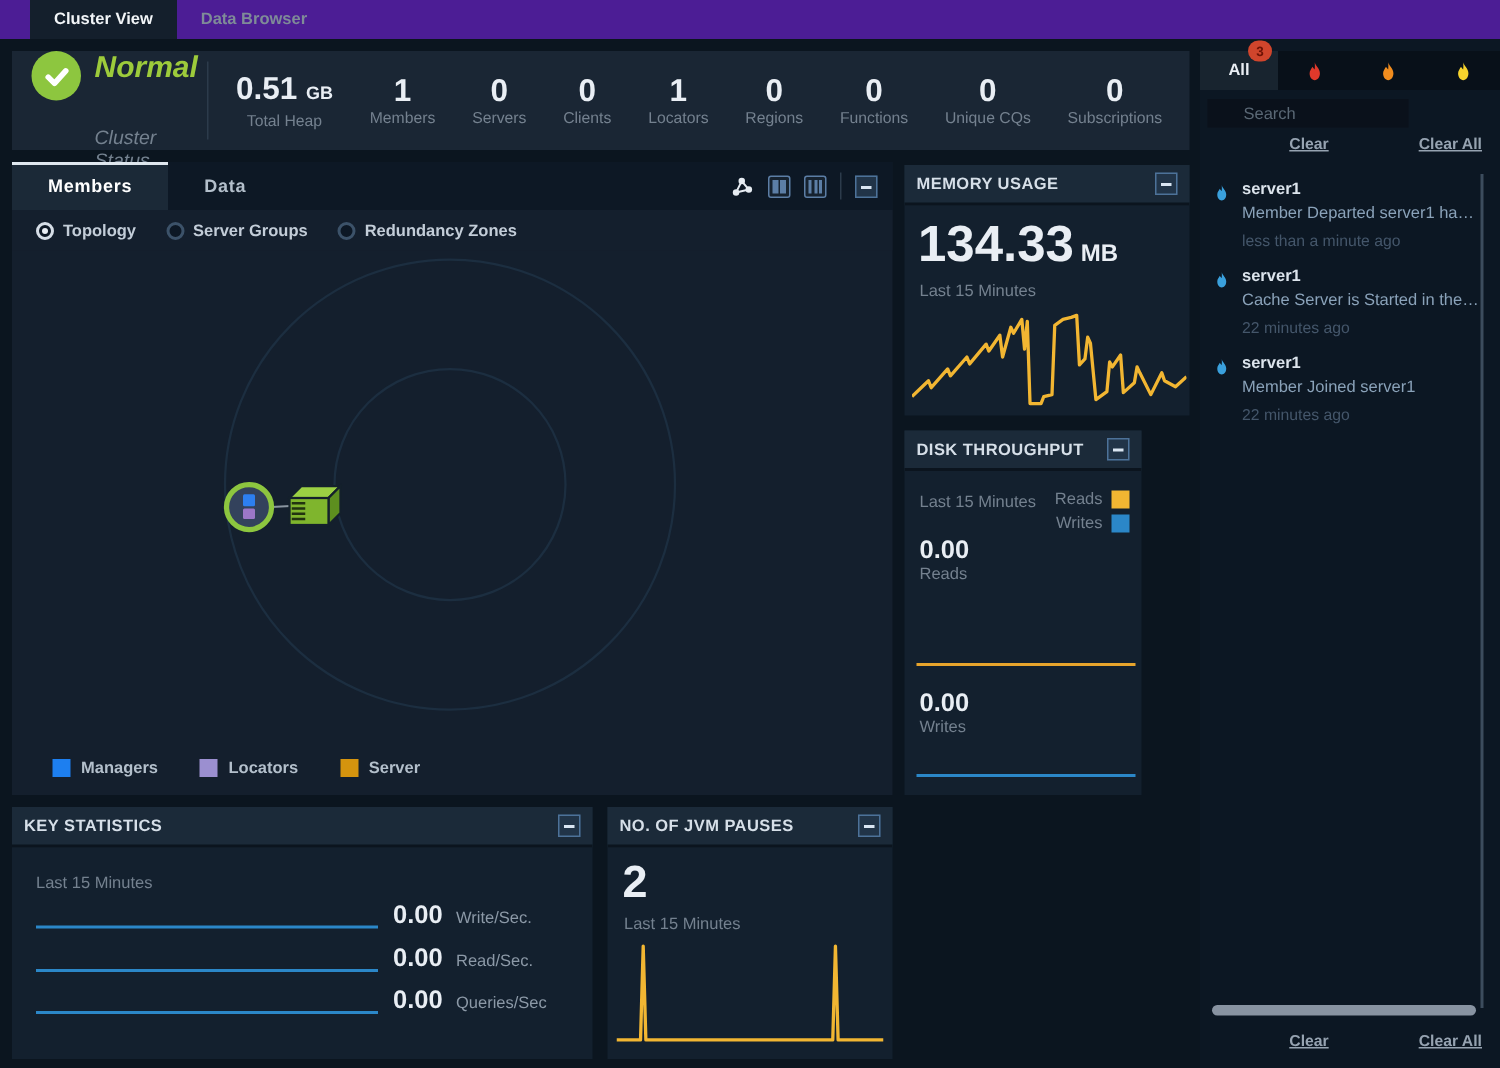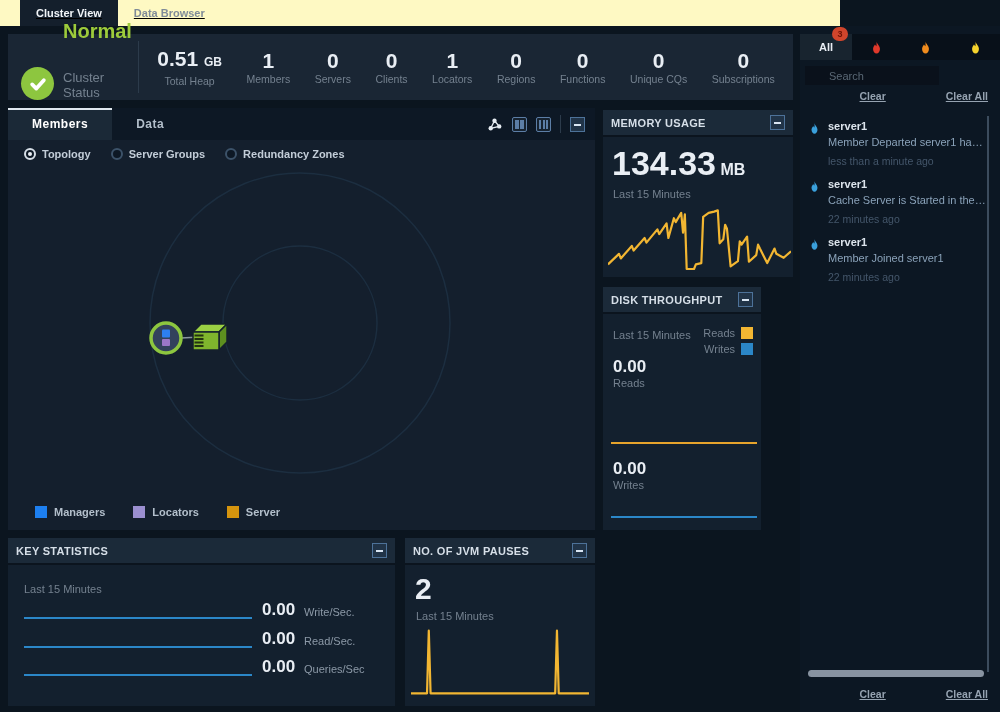--- a/index.html
+++ b/index.html
@@ -3,26 +3,26 @@
 <meta charset="utf-8">
 <style>
   * { box-sizing: border-box; margin: 0; padding: 0; }
   html,body { background:#000; }
   #app{
     position:relative; width:1000px; height:712px; overflow:hidden;
     background:#0b151f; font-family:"Liberation Sans",sans-serif;
     -webkit-font-smoothing:antialiased;
   }
   
-  .topbar{position:absolute;left:0;top:0;width:840px;height:26px;background:#fef9c3;display:flex;padding-left:20px;text-decoration:underline;}
+  .topbar{position:absolute;left:0;top:0;width:1000px;height:26px;background:#4c1d95;display:flex;padding-left:20px;}
   .toptab{height:26px;line-height:26px;padding:0 16px;font-size:11px;font-weight:bold;color:#7f8b98;cursor:default;}
   .toptab.active{background:#141f2c;color:#f2f5f8;}
   
   .statusbar{position:absolute;left:8px;top:34px;width:785px;height:66px;background:#1a2634;display:flex;align-items:center;}
-  .status-left{display:flex;align-items:flex-end;gap:9px;width:130px;padding-left:13px;flex:none;height:100%;}
+  .status-left{display:flex;align-items:flex-start;gap:9px;width:130px;padding-left:13px;flex:none;height:100%;font-style:italic;}
   .check-circle{width:33px;height:33px;border-radius:50%;background:#8dc63f;flex:none;display:flex;align-items:center;justify-content:center;}
   .status-name{color:#9dcb3b;font-size:20px;font-weight:bold;line-height:22px;}
   .status-sub{color:#74818f;font-size:13px;margin-top:28px;}
   .status-divider{width:1px;height:52px;background:#2c3b4b;flex:none;}
   .metrics{flex:1;display:flex;justify-content:space-around;align-items:center;padding:0 6px;}
   .metric{text-align:center;}
   .metric-value{color:#e9eef4;font-size:21px;font-weight:bold;line-height:23px;}
   .metric-unit{font-size:12px;}
   .metric-label{color:#74818f;font-size:10.5px;margin-top:1px;}
   

